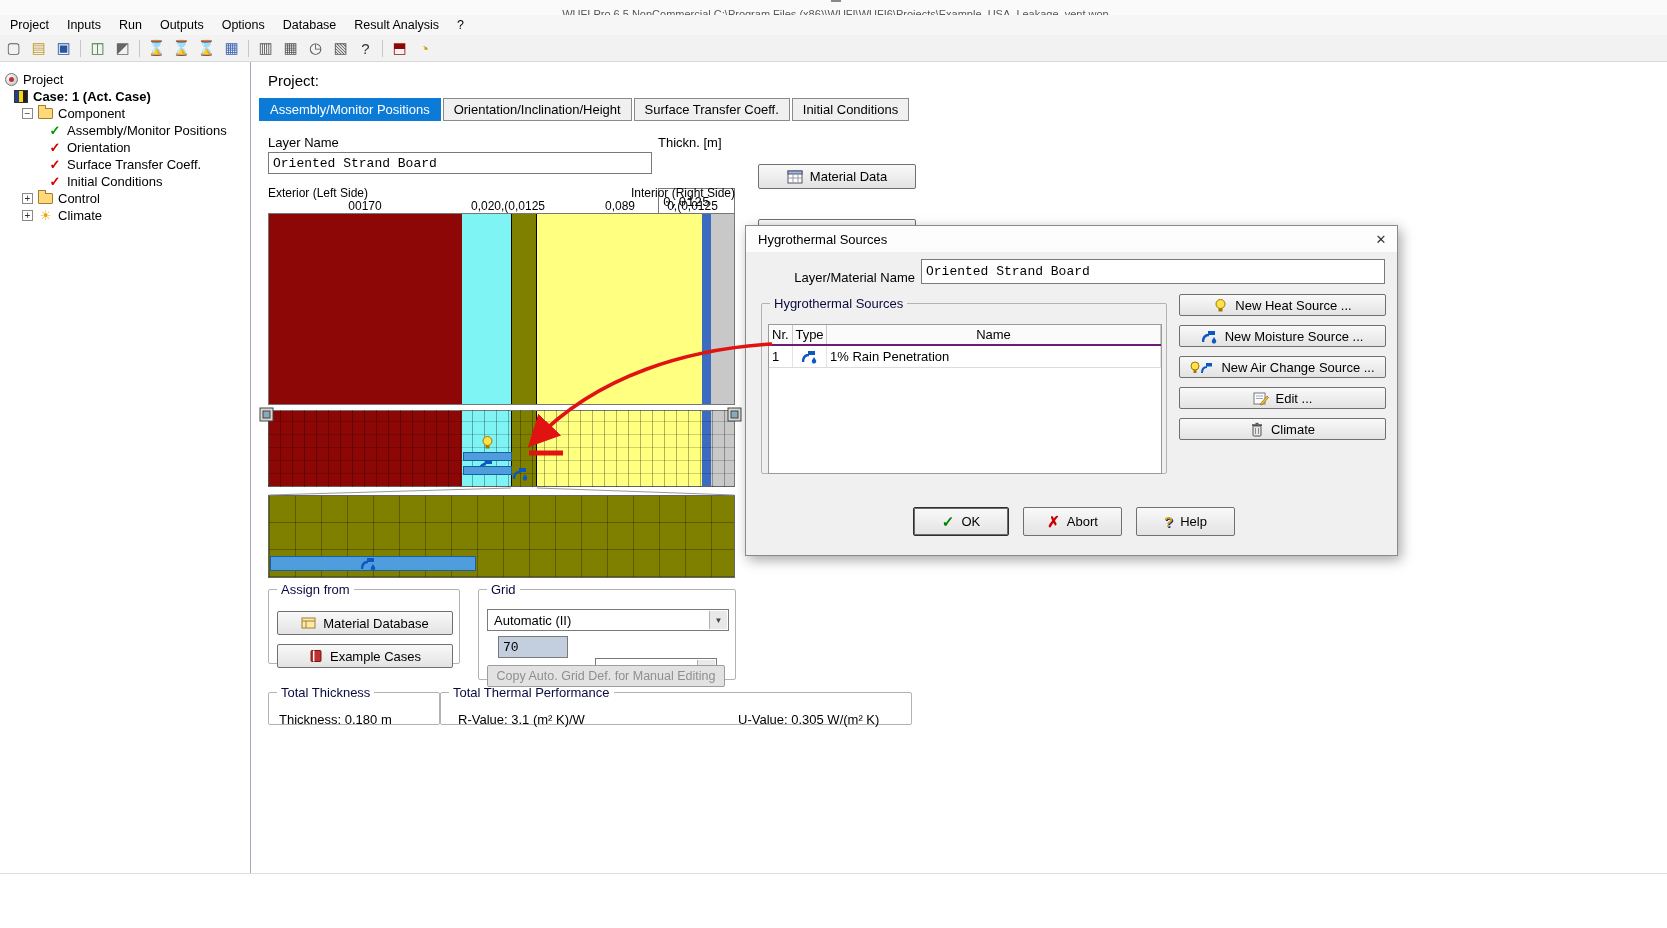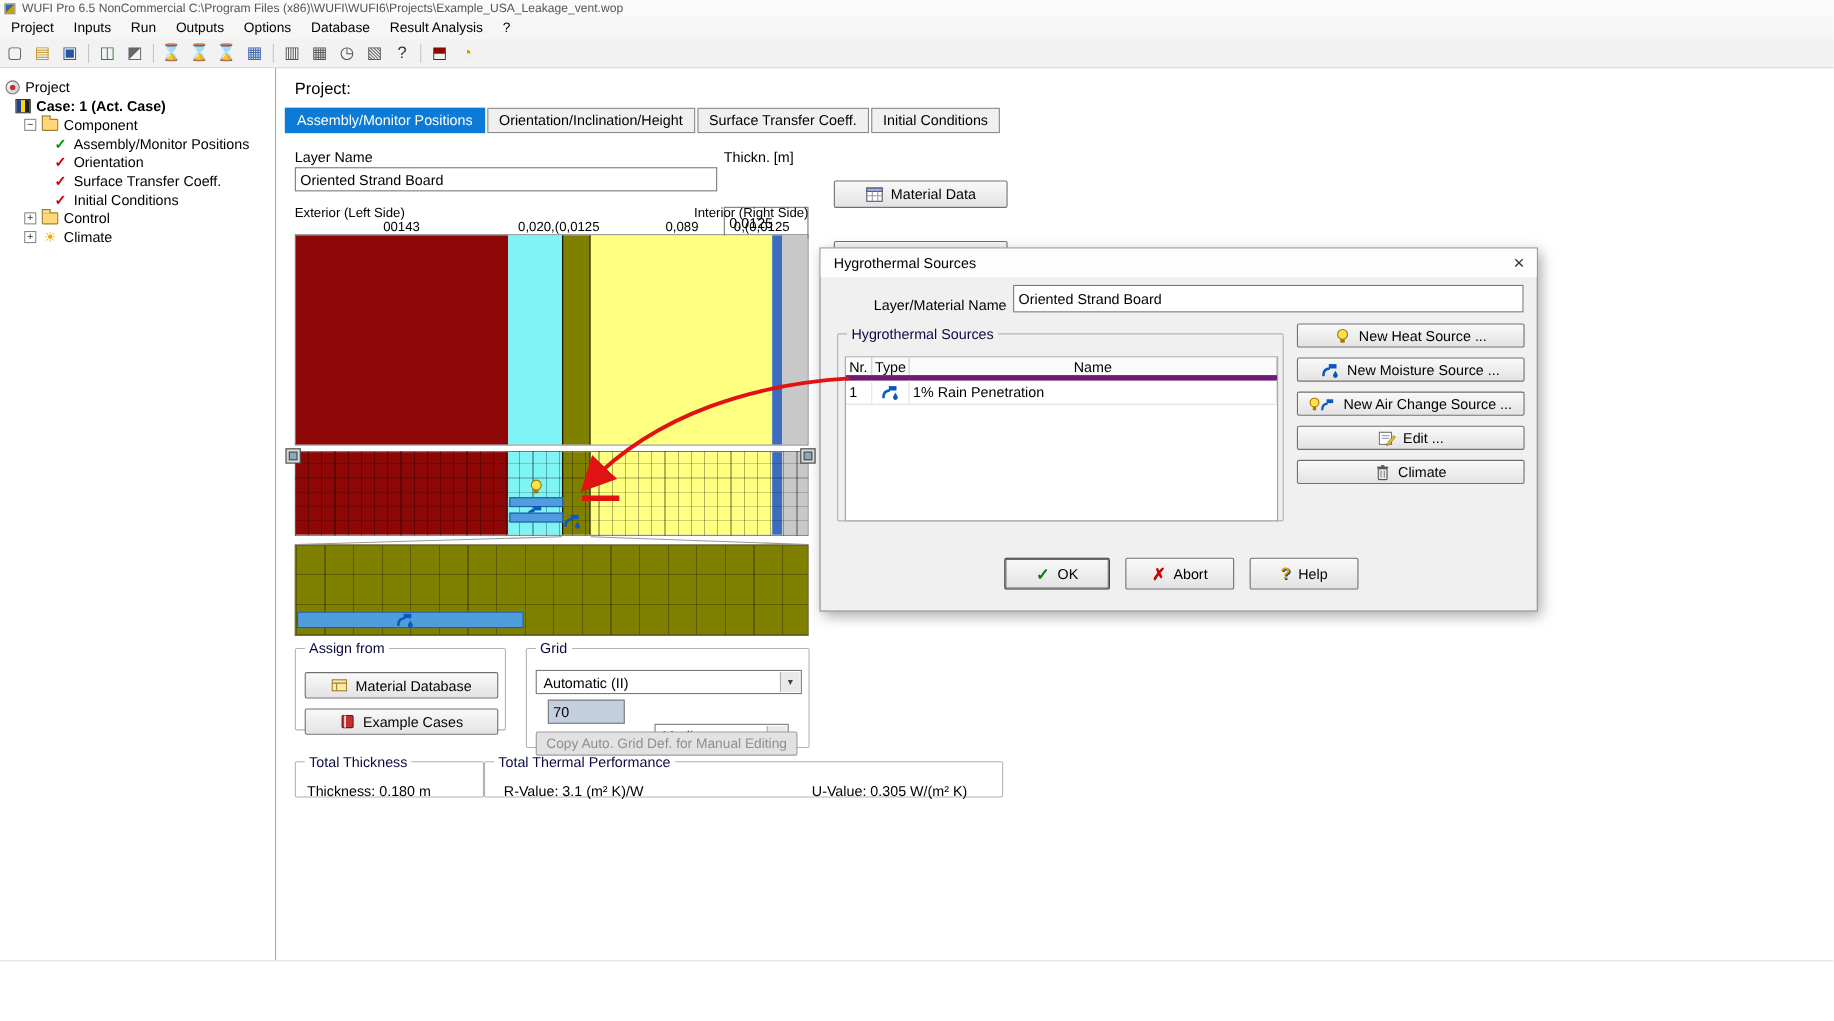--- a/index.html
+++ b/index.html
@@ -1,20 +1,20 @@
 <!DOCTYPE html>
 <html><head>
 <meta charset="utf-8">
 <style>
   * { box-sizing: border-box; margin: 0; padding: 0; }
   html,body { width:1667px; height:928px; background:#ffffff; font-family:"Liberation Sans",sans-serif; font-size:13px; color:#000; overflow:hidden; }
   .abs { position:absolute; }
 
   
-  #titlebar { left:0; top:0; width:1667px; height:15px; background:#fafafa; display:flex; align-items:center; gap:6px; padding-left:4px; color:#555; font-size:11px; }
+  #titlebar { left:0; top:0; width:1667px; height:15px; background:#fafafa; display:flex; align-items:center; gap:6px; padding-left:4px; color:#555; font-size:11px;flex-direction:column; }
   #title-icon { width:10px; height:10px; background:linear-gradient(135deg,#3a62b0 50%,#c8a000 50%); border:1px solid #888; }
   #menubar { left:0; top:15px; width:1667px; height:20px; background:#f6f6f6; display:flex; align-items:center; padding-left:1px; }
   .menu-item { padding:0 9px; font-size:12.5px; height:20px; line-height:20px; cursor:default; }
   #toolbar { left:0; top:35px; width:1667px; height:27px; background:#f2f2f2; border-bottom:1px solid #d8d8d8; display:flex; align-items:center; padding-left:2px; gap:2px; }
   .tb-btn { width:23px; height:21px; display:flex; align-items:center; justify-content:center; font-size:15px; cursor:default; }
   .tb-sep { width:1px; height:17px; background:#c6c6c6; margin:0 3px; }
 
   
   #sidebar { left:0; top:62px; width:251px; height:811px; background:#fff; border-right:1px solid #a8a8c0; }
   .tree { padding-top:9px; font-size:13px; }
@@ -30,21 +30,21 @@
   .folder-ic { width:15px; height:11px; background:#ffd87a; border:1px solid #a08030; border-radius:1px; position:relative; flex:0 0 auto; }
   .folder-ic::before { content:""; position:absolute; left:-1px; top:-4px; width:6px; height:3px; background:#ffd87a; border:1px solid #a08030; border-bottom:none; }
   .sun-ic { color:#e8a800; font-size:13px; width:15px; text-align:center; flex:0 0 auto; }
 
   
   #page-title { left:268px; top:72px; font-size:15px; }
   #tabs { left:259px; top:98px; display:flex; gap:2px; }
   .tab { height:23px; line-height:21px; padding:0 10px; border:1px solid #8a8a8a; background:#f0f0f0; font-size:13px; cursor:default; }
   .tab.active { background:#0b7bd7; border-color:#0b7bd7; color:#fff; }
   .flabel { font-size:13px; }
-  .sunken { border:1px solid #7a7a7a; background:#fff; font-family:Liberation Sans, sans-serif; font-size:13px; padding:0 4px; }
+  .sunken { border:1px solid #7a7a7a; background:#fff; font-family:Liberation Mono, monospace; font-size:13px; padding:0 4px; }
   .win-btn { background:linear-gradient(#f9f9f9,#e3e3e3); border:1px solid #707070; border-radius:2px; display:flex; align-items:center; justify-content:center; gap:7px; font-size:13px; cursor:default; }
   .win-btn.disabled { color:#8f8f8f; background:#e2e2e2; border-color:#9d9d9d; }
   .selectbox { border:1px solid #7a7a7a; background:#fff; display:flex; align-items:center; padding-left:6px; position:relative; font-size:13px; }
   .selectbox .arrow { position:absolute; right:1px; top:1px; bottom:1px; width:18px; background:#e9e9e9; border-left:1px solid #b0b0b0; display:flex; align-items:center; justify-content:center; font-size:8px; color:#444; }
   fieldset { border:1px solid #b3b3b3; border-radius:2px; position:absolute; }
   legend { margin-left:8px; padding:0 4px; font-size:13px; color:#0a0a40; }
 
   
   #assembly-layers, #grid-layers { display:flex; border:1px solid #777; }
   .layer { height:100%; }
@@ -55,21 +55,21 @@
       repeating-linear-gradient(90deg, rgba(0,0,0,0.28) 0 1px, transparent 1px 26px),
       repeating-linear-gradient(0deg, rgba(0,0,0,0.28) 0 1px, transparent 1px 27px); pointer-events:none; }
   .bluebar { background:#4f9ddd; border:1px solid #1b5fa0; }
   .icon-spot { position:absolute; display:flex; align-items:center; justify-content:center; }
 
   
   #dialog { left:745px; top:225px; width:653px; height:331px; background:#f0f0f0; border:1px solid #8a8a8a; box-shadow:3px 4px 12px rgba(0,0,0,0.35); z-index:50; }
   #dialog-titlebar { position:absolute; left:0; top:0; right:0; height:26px; background:#fdfdfd; display:flex; align-items:center; padding-left:12px; font-size:13px; }
   #dialog-close { position:absolute; right:0; top:0; width:32px; height:26px; display:flex; align-items:center; justify-content:center; font-size:13px; color:#333; cursor:default; }
   #src-table { position:absolute; left:6px; top:13px; width:394px; height:150px; background:#fff; border:1px solid #9a9a9a; font-size:13px; }
-  .src-hdr { display:flex; height:21px; border-bottom:5px solid #701a75; background:#fbfbfb; }
+  .src-hdr { display:flex; height:21px; border-bottom:2px solid #701a75; background:#fbfbfb; }
   .src-hdr .c { border-right:1px solid #c9c9c9; display:flex; align-items:center; padding:0 3px; }
   .src-row { display:flex; height:22px; border-bottom:1px solid #dcdcdc; }
   .src-row .c { border-right:1px solid #e3e3e3; display:flex; align-items:center; padding:0 3px; }
   .c.nr { width:24px; } .c.ty { width:34px; justify-content:center; } .c.nm { flex:1; }
   .src-hdr .c.nm { justify-content:center; }
   #side-buttons { position:absolute; left:433px; top:68px; width:207px; display:flex; flex-direction:column; gap:9px; }
   .side-btn { height:22px; }
   .side-ic { display:flex; align-items:center; }
   .focused { border:1px solid #2f2f2f; box-shadow:inset 0 0 0 1px #6a6a6a; }
   .ok-check { color:#008000; font-weight:bold; font-size:15px; }
@@ -187,21 +187,21 @@
         <line x1="1" y1="8" x2="15" y2="8" stroke="#99a"></line>
       </svg>
     </span>
   <span>Material Data</span>
 </div>
 <div class="abs win-btn" style="left:758px;top:219px;width:158px;height:24px;"></div>
 
 <div class="abs" style="left:268px;top:186px;font-size:12px;">Exterior (Left Side)</div>
 <div class="abs" style="left:560px;top:186px;width:175px;text-align:right;font-size:12px;">Interior (Right Side)</div>
 
-<div class="abs" style="left:320px;top:199px;width:90px;text-align:center;font-size:12px;">00143</div>
+<div class="abs" style="left:320px;top:199px;width:90px;text-align:center;font-size:12px;">00170</div>
 <div class="abs" style="left:448px;top:199px;width:120px;text-align:center;font-size:12px;">0,020,(0,0125</div>
 <div class="abs" style="left:585px;top:199px;width:70px;text-align:center;font-size:12px;">0,089</div>
 <div class="abs" style="left:650px;top:199px;width:85px;text-align:center;font-size:12px;">0,(0,0125</div>
 
 <div id="assembly-layers" class="abs" style="left:268px;top:213px;width:467px;height:192px;">
     <div class="layer" style="width: 41.5%; background: rgb(142, 7, 7);"></div>
     <div class="layer" style="width: 10.5%; background: rgb(127, 244, 244);"></div>
     <div class="layer" style="width: 5.6%; background: rgb(127, 127, 0); border-left: 1px solid rgb(0, 0, 0); border-right: 1px solid rgb(0, 0, 0);"></div>
     <div class="layer" style="width: 35.6%; background: rgb(255, 255, 128);"></div>
     <div class="layer" style="width: 1.9%; background: rgb(60, 108, 192);"></div>

